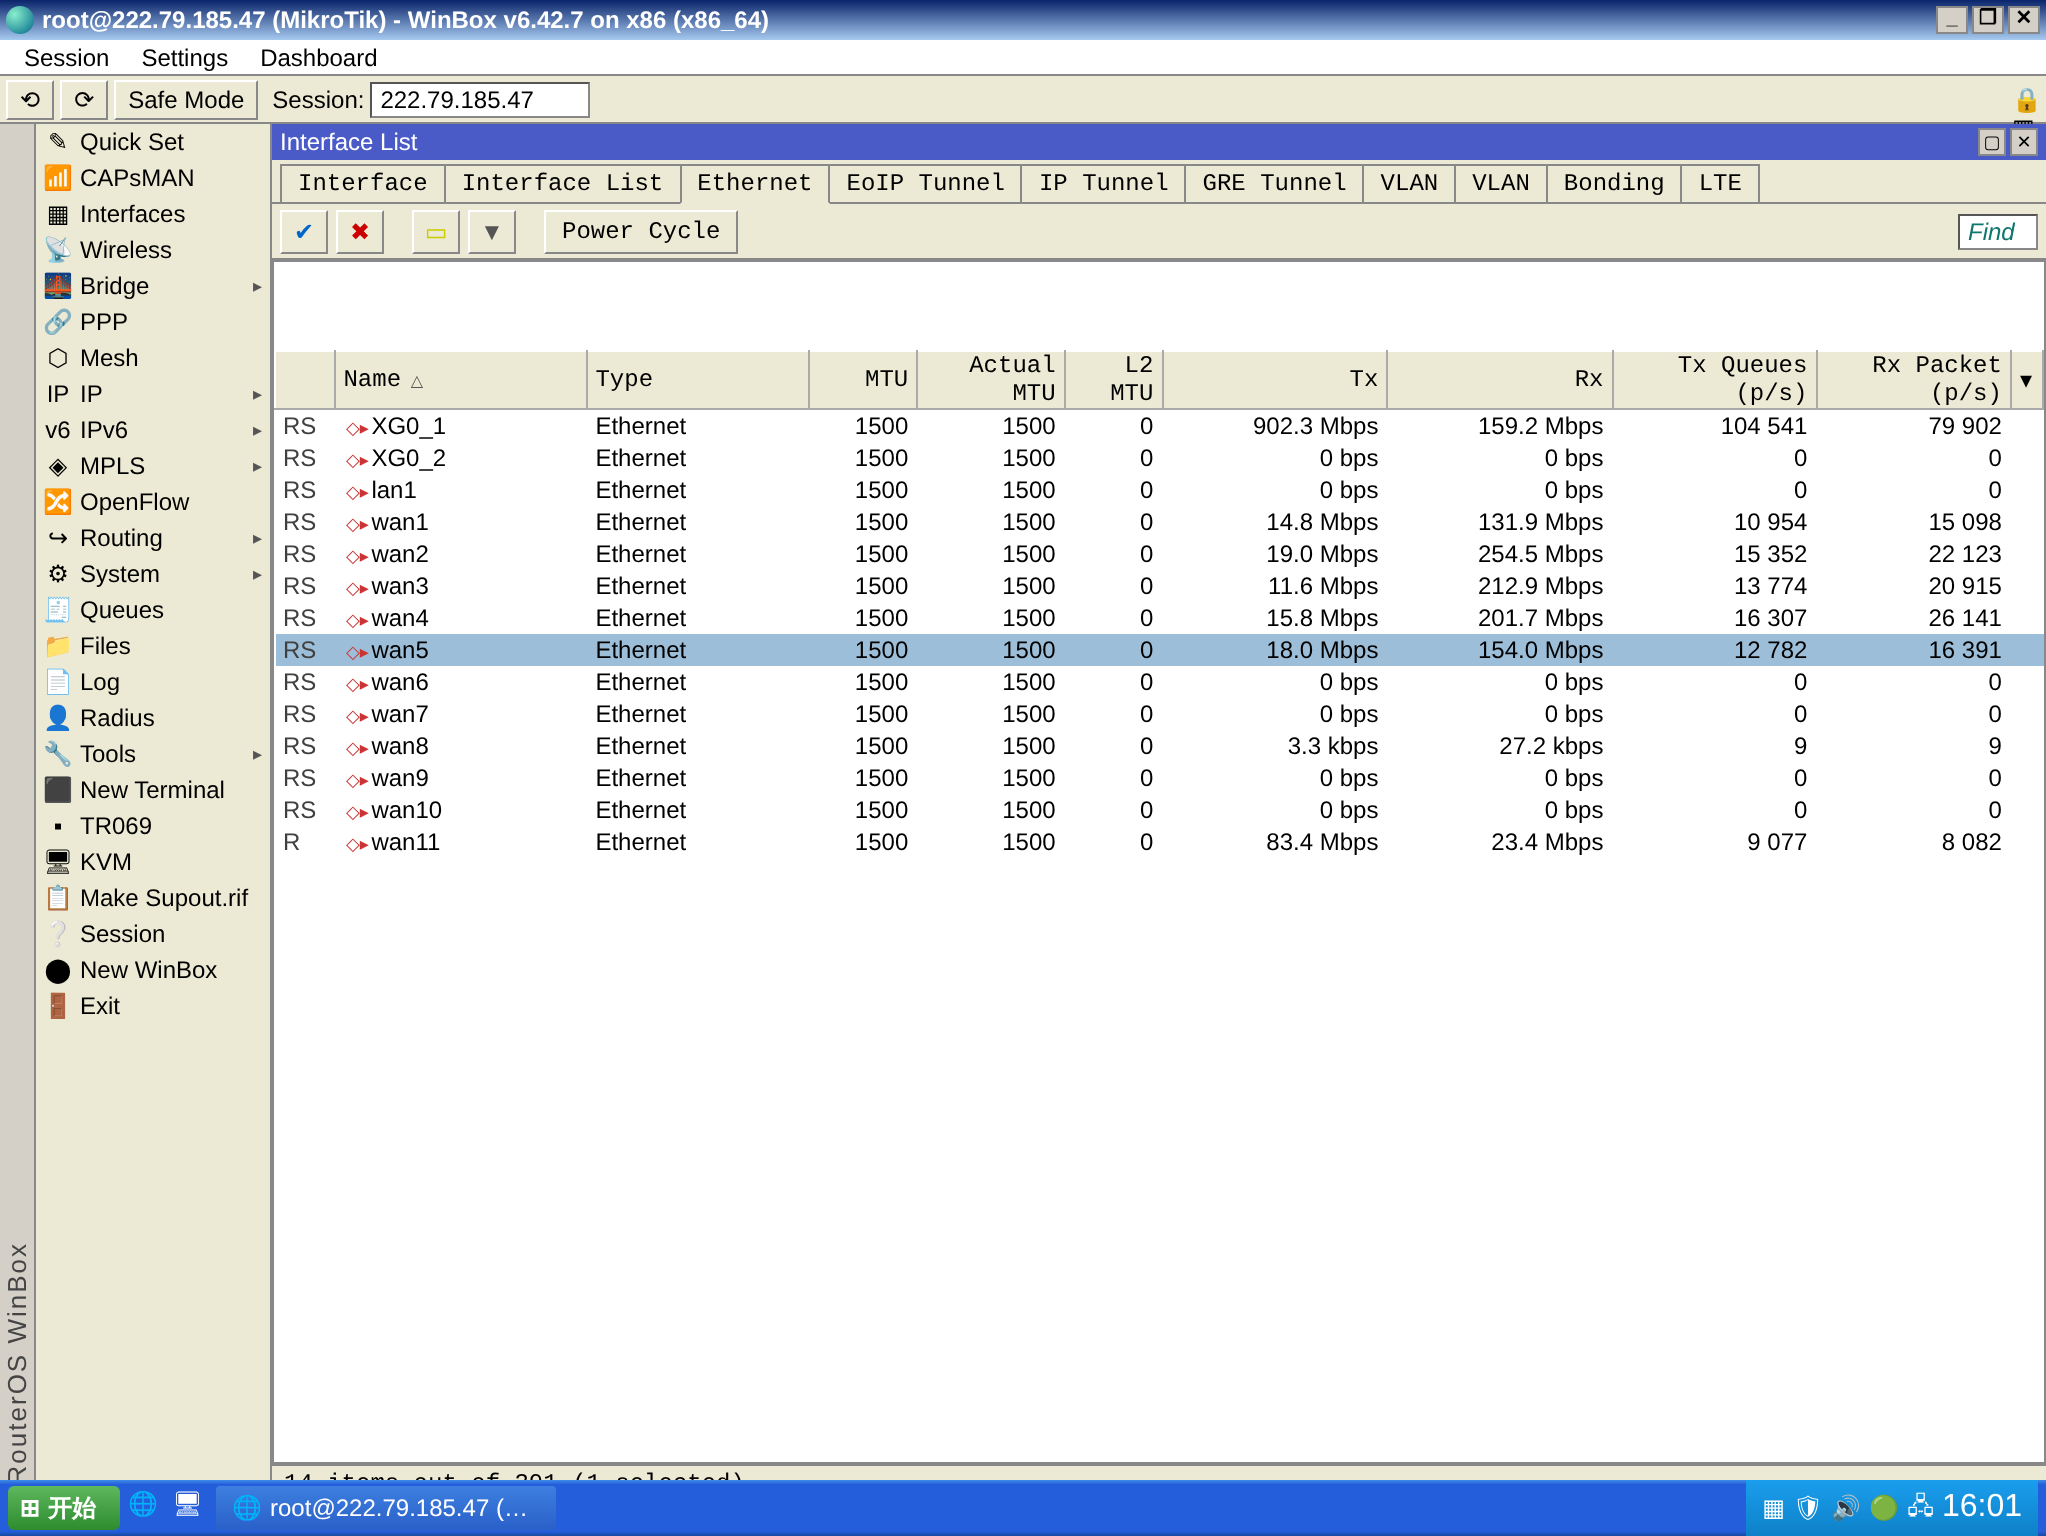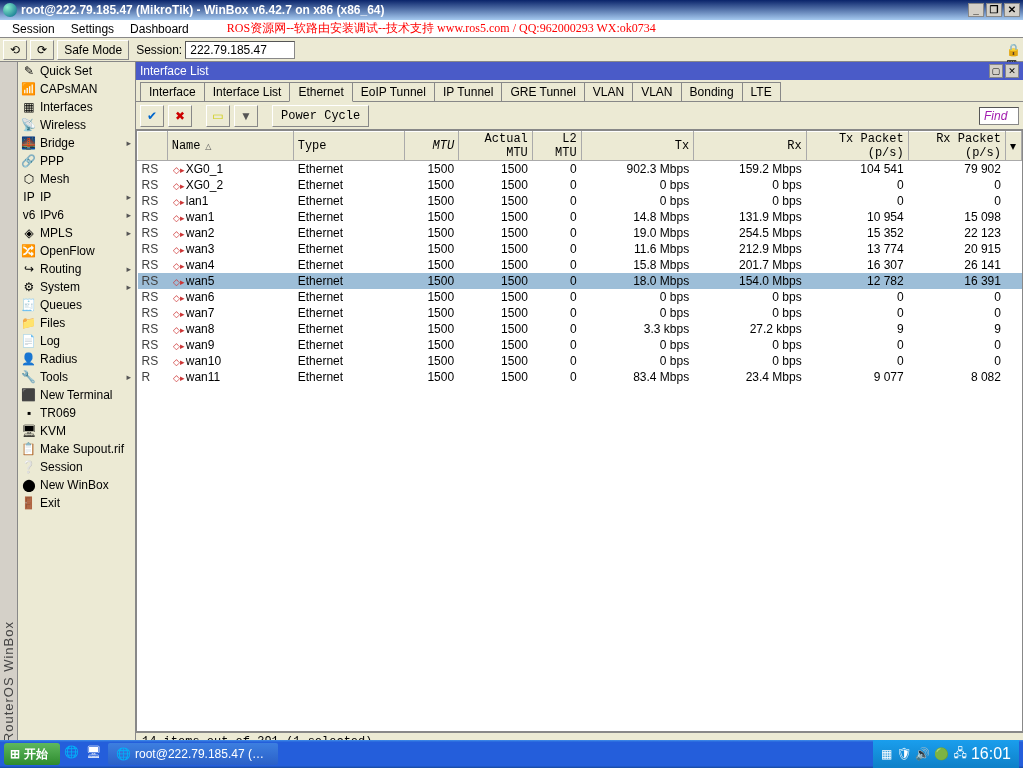--- a/index.html
+++ b/index.html
@@ -34,31 +34,31 @@
 .sidebar .side-icon { width:14px; height:14px; flex-shrink:0; display:flex; align-items:center; justify-content:center; }
 .sidebar .arrow { margin-left:auto; color:#555; font-size:9px; }
 
 
 .content { flex:1; background:#d4d0c8; display:flex; flex-direction:column; }
 .pane-title { height:18px; background:#4a5bc8; color:#fff; display:flex; align-items:center; padding:0 4px; font-family:"NSimSun","Courier New"; }
 .pane-title .pbtns { margin-left:auto; display:flex; gap:2px; }
 .pane-title .pbtn { width:14px; height:14px; background:#d4d0c8; border:1px solid #888; color:#000; text-align:center; line-height:12px; font-size:9px; }
 
 .tabs { height:22px; background:#ecead4; display:flex; align-items:flex-end; padding:2px 4px 0 4px; border-bottom:1px solid #888; gap:0; }
-.tab { padding:2px 8px; background:#ecead4; border:1px solid #888; border-bottom:none; margin-right:-1px; font-family:Liberation Sans, sans-serif; cursor:default; position:relative; }
+.tab { padding:2px 8px; background:#ecead4; border:1px solid #888; border-bottom:none; margin-right:-1px; font-family:Liberation Mono, monospace; cursor:default; position:relative; }
 .tab.active { background:#ecead4; border-bottom:1px solid #ecead4; margin-bottom:-1px; z-index:2; }
 
 .tab-toolbar { height:28px; background:#ecead4; display:flex; align-items:center; padding:0 4px; gap:4px; border-bottom:1px solid #888; }
 .icon-btn { width:24px; height:22px; border:1px solid #888; border-top-color:#fff; border-left-color:#fff; background:#ecead4; display:flex; align-items:center; justify-content:center; }
 .power-btn { height:22px; padding:0 8px; border:1px solid #888; border-top-color:#fff; border-left-color:#fff; background:#ecead4; font-family:"NSimSun","Courier New"; }
-.find-box { margin-left:auto; border:1px solid #888; border-top-color:#555; border-left-color:#555; background:#fff; color:#a21caf; font-style:italic; padding:1px 4px; width:40px; height:18px; }
+.find-box { margin-left:auto; border:1px solid #888; border-top-color:#555; border-left-color:#555; background:#fff; color:#0f766e; font-style:italic; padding:1px 4px; width:40px; height:18px; }
 
 
 .table-wrap { flex:1; background:#fff; overflow:hidden; border:1px solid #888; margin:0; position:relative; }
-table { border-collapse:collapse; width:100%; font-family:"Tahoma","NSimSun"; }
+table { border-collapse:collapse; width:100%; font-family:"Tahoma","NSimSun";margin-top:44px; }
 th { background:#ecead4; border:1px solid #aaa; border-top-color:#fff; border-left-color:#fff; height:18px; text-align:left; padding:0 4px; font-weight:normal; font-family:"NSimSun","Courier New"; cursor:default; }
 th.num, td.num { text-align:right; }
 td { height:16px; padding:0 4px; white-space:nowrap; border-right:1px solid transparent; }
 tr.selected td { background:#9dbed8; }
 .flag { color:#404040; width:24px; }
 .if-icon { color:#c33; font-size:9px; display:inline-block; width:14px; text-align:center; }
 
 .status-bar { height:18px; background:#ecead4; border-top:1px solid #888; padding:0 6px; display:flex; align-items:center; font-family:"NSimSun","Courier New"; }
 
 
@@ -80,21 +80,20 @@
     <div class="tbtn">_</div>
     <div class="tbtn">❐</div>
     <div class="tbtn">✕</div>
   </div>
 </div>
 
 <div class="menubar">
   <span class="menu-item">Session</span>
   <span class="menu-item">Settings</span>
   <span class="menu-item">Dashboard</span>
-  <span class="ros">ROS资源网--软路由安装调试--技术支持 www.ros5.com  /  QQ:962000293  WX:ok0734</span>
 </div>
 
 <div class="toolrow">
   <div class="tool-btn">⟲</div>
   <div class="tool-btn">⟳</div>
   <div class="tool-btn">Safe Mode</div>
   <span class="session-label">Session:</span>
   <div class="session-box">222.79.185.47</div>
   <span class="hide-icon" style="margin-left:auto">🔒 ▦</span>
 </div>
@@ -247,26 +246,26 @@
       <div class="find-box">Find</div>
     </div>
 
     <div class="table-wrap">
       <table>
         <thead>
             <tr id="thead-row">
               <th style="width: 30px;"></th>
               <th class="th-up" style="width: 130px;">Name</th>
               <th style="width: 115px;">Type</th>
-              <th class="num" style="width: 55px; font-style: italic;">MTU</th>
+              <th class="num" style="width: 55px;">MTU</th>
               <th class="num" style="width: 75px;">Actual MTU</th>
               <th class="num" style="width: 50px;">L2 MTU</th>
               <th class="num" style="width: 115px; text-align: right;">Tx</th>
               <th class="num" style="width: 115px;">Rx</th>
-              <th class="num" style="width: 105px;">Tx Packet (p/s)</th>
+              <th class="num" style="width: 105px;">Tx Queues (p/s)</th>
               <th class="num" style="width: 100px;">Rx Packet (p/s)</th>
               <th style="width: 16px;">▾</th>
             </tr>
           </thead>
         <tbody id="tbody">
             <tr class="row">
               <td class="flag">RS</td>
               <td><span class="if-icon">◇▸</span>XG0_1</td>
               <td>Ethernet</td>
               <td class="num">1500</td>

